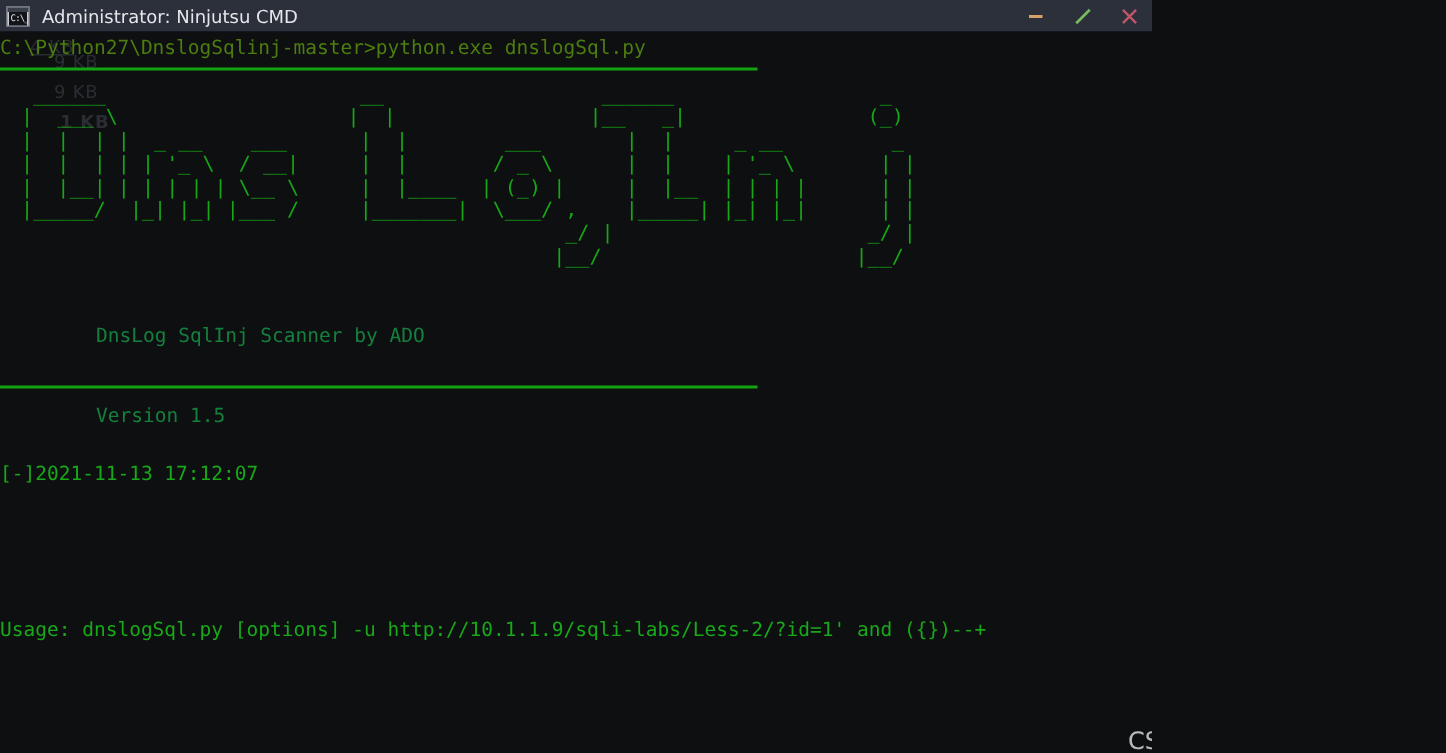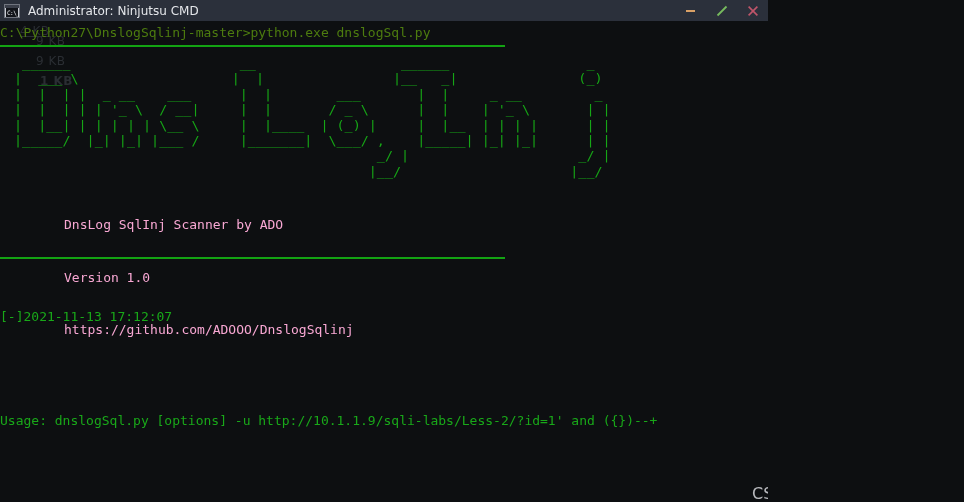--- a/index.html
+++ b/index.html
@@ -155,21 +155,21 @@
     transform: scaleX(1.03);
     transform-origin: left top;
   }
 
   
   #credits {
     position: absolute;
     top: 160px;
     left: 64px;
     white-space: pre;
-    color: #f9a8d4;
+    color: #15803d;
     font-size: 13px;
     line-height: 17.5px;
   }
 
   
   #logblock {
     position: absolute;
     top: 253px;
     left: 0px;
     white-space: pre;
@@ -239,22 +239,21 @@
  |  ___ \                   |  |                |__   _|               (_)
  |  |  | |  _ __    ___      |  |        ___       |  |     _ __         _
  |  |  | | | '_ \  / __|     |  |       / _ \      |  |    | '_ \       | |
  |  |__| | | | | | \__ \     |  |____  | (_) |     |  |__  | | | |      | |
  |_____/  |_| |_| |___ /     |_______|  \___/ ,    |_____| |_| |_|      | |
                                               _/ |                     _/ |
                                              |__/                     |__/</pre>
 
     <div id="credits">
       <div>DnsLog SqlInj Scanner by ADO</div>
-      <div>Version 1.0</div>
-      <div>https://github.com/ADOOO/DnslogSqlinj</div>
+      <div>Version 1.5</div>
     </div>
 
     <div class="sep" id="sep-bottom"></div>
 
     <div id="logblock">
       <div>[-]2021-11-13 17:12:07</div>
       <div>&nbsp;</div>
       <div>Usage: dnslogSql.py [options] -u http://10.1.1.9/sqli-labs/Less-2/?id=1' and ({})--+</div>
       <div>&nbsp;</div>
       

